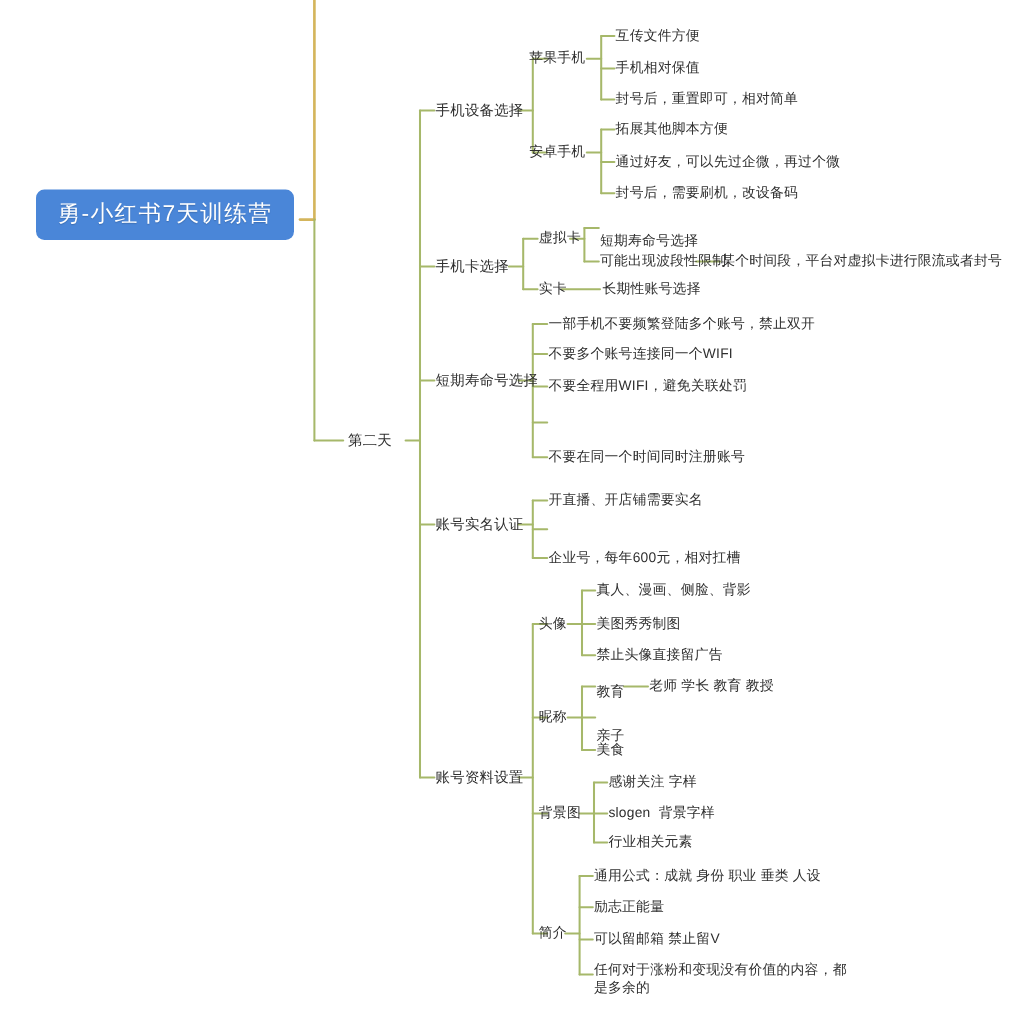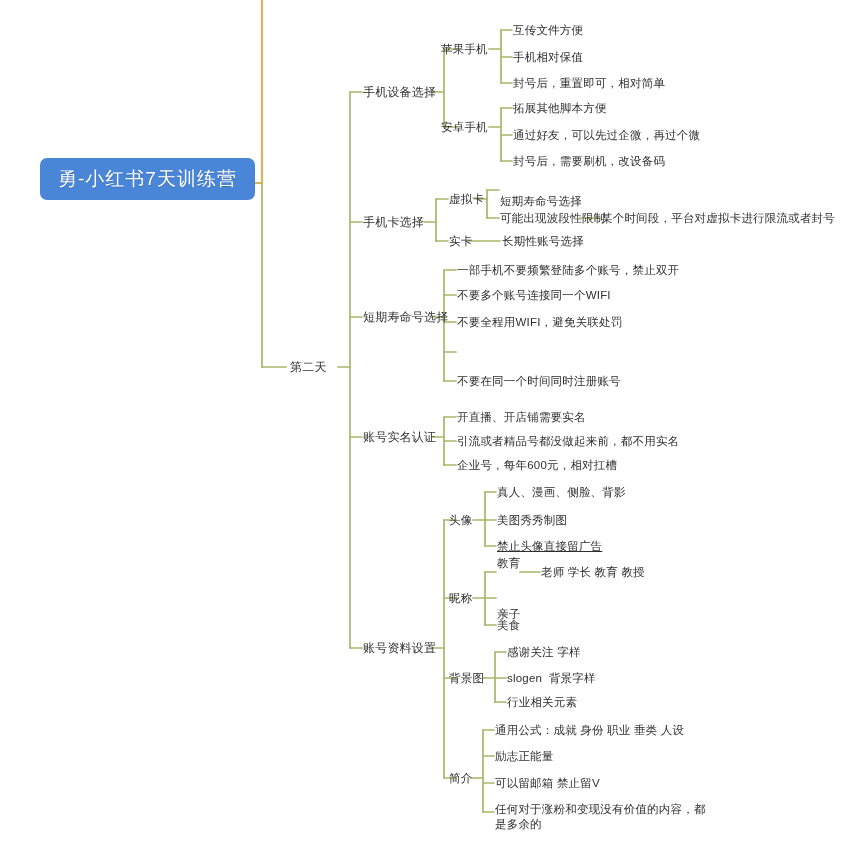--- a/index.html
+++ b/index.html
@@ -37,21 +37,20 @@
     background: #4a86d8;
     color: #ffffff;
     font-size: 19px;
     line-height: 26px;
     font-weight: 500;
     border-radius: 7px;
     padding: 8px 18px;
     white-space: nowrap;
     letter-spacing: 1px;
     text-shadow: 0 1px 1px rgba(0,0,0,0.18);
-    margin-left: 10px;
   }
   .node.lvl1 {
     font-size: 12px;
   }
   .node.lvl2 {
     font-size: 11.5px;
   }
   .node.wrap {
     width: 210px;
   }
@@ -193,32 +192,31 @@
   <div class="node lvl1" style="left:363px; top:310px;">短期寿命号选择</div>
 
   <div class="node lvl2" style="left:457px; top:263px;">一部手机不要频繁登陆多个账号，禁止双开</div>
   <div class="node lvl2" style="left:457px; top:288px;">不要多个账号连接同一个WIFI</div>
   <div class="node lvl2" style="left:457px; top:315px;">不要全程用WIFI，避免关联处罚</div>
   <div class="node lvl2" style="left:457px; top:374px;">不要在同一个时间同时注册账号</div>
 
   <div class="node lvl1" style="left:363px; top:430px;">账号实名认证</div>
 
   <div class="node lvl2" style="left:457px; top:410px;">开直播、开店铺需要实名</div>
-  <div class="node lvl2" style="left:457px; top:434px;">引流或者精品号都没做起来前，都不用实名</div>
   <div class="node lvl2" style="left:457px; top:458px;">企业号，每年600元，相对扛槽</div>
 
   <div class="node lvl1" style="left:363px; top:641px;">账号资料设置</div>
 
   <div class="node lvl2" style="left:449px; top:513px;">头像</div>
   <div class="node lvl2" style="left:497px; top:485px;">真人、漫画、侧脸、背影</div>
   <div class="node lvl2" style="left:497px; top:513px;">美图秀秀制图</div>
-  <div class="node lvl2" style="left:497px; top:539px;text-decoration:underline;">禁止头像直接留广告</div>
+  <div class="node lvl2" style="left:497px; top:539px;">禁止头像直接留广告</div>
 
   <div class="node lvl2" style="left:449px; top:591px;">昵称</div>
-  <div class="node lvl2" style="left:497px; top:556px;">教育</div>
+  <div class="node lvl2" style="left:497px; top:570px;">教育</div>
   <div class="node lvl2" style="left:541px; top:565px;">老师 学长 教育 教授</div>
   <div class="node lvl2" style="left:497px; top:591px;margin-top:16px;">亲子</div>
   <div class="node lvl2" style="left:497px; top:618px;">美食</div>
 
   <div class="node lvl2" style="left:449px; top:671px;">背景图</div>
   <div class="node lvl2" style="left:507px; top:645px;">感谢关注 字样</div>
   <div class="node lvl2" style="left:507px; top:671px;">slogen  背景字样</div>
   <div class="node lvl2" style="left:507px; top:695px;">行业相关元素</div>
 
   <div class="node lvl2" style="left:449px; top:771px;">简介</div>

